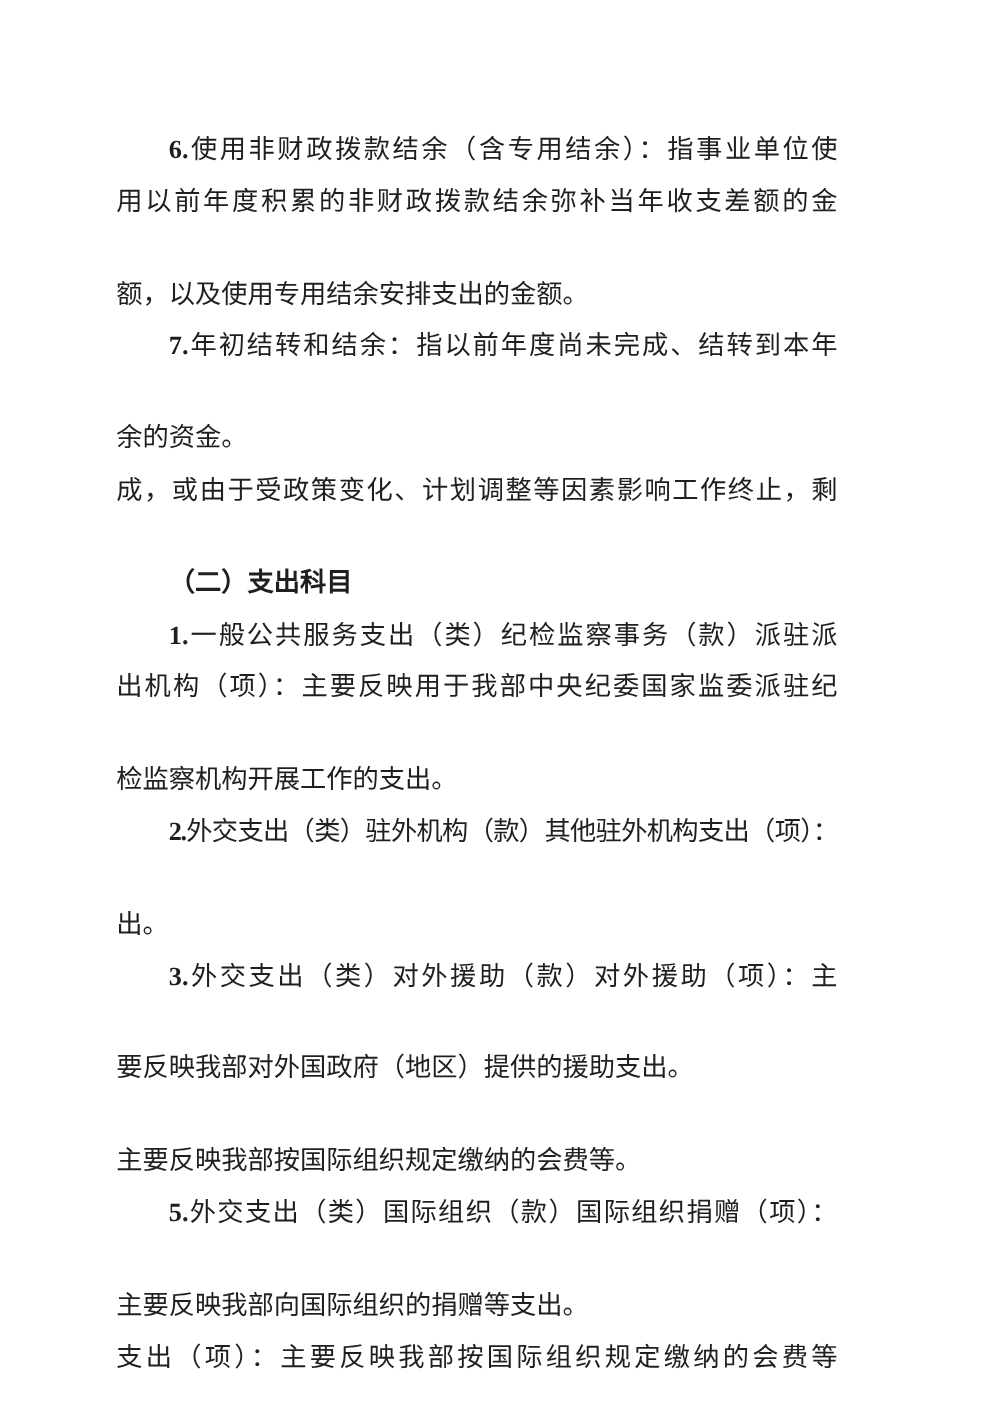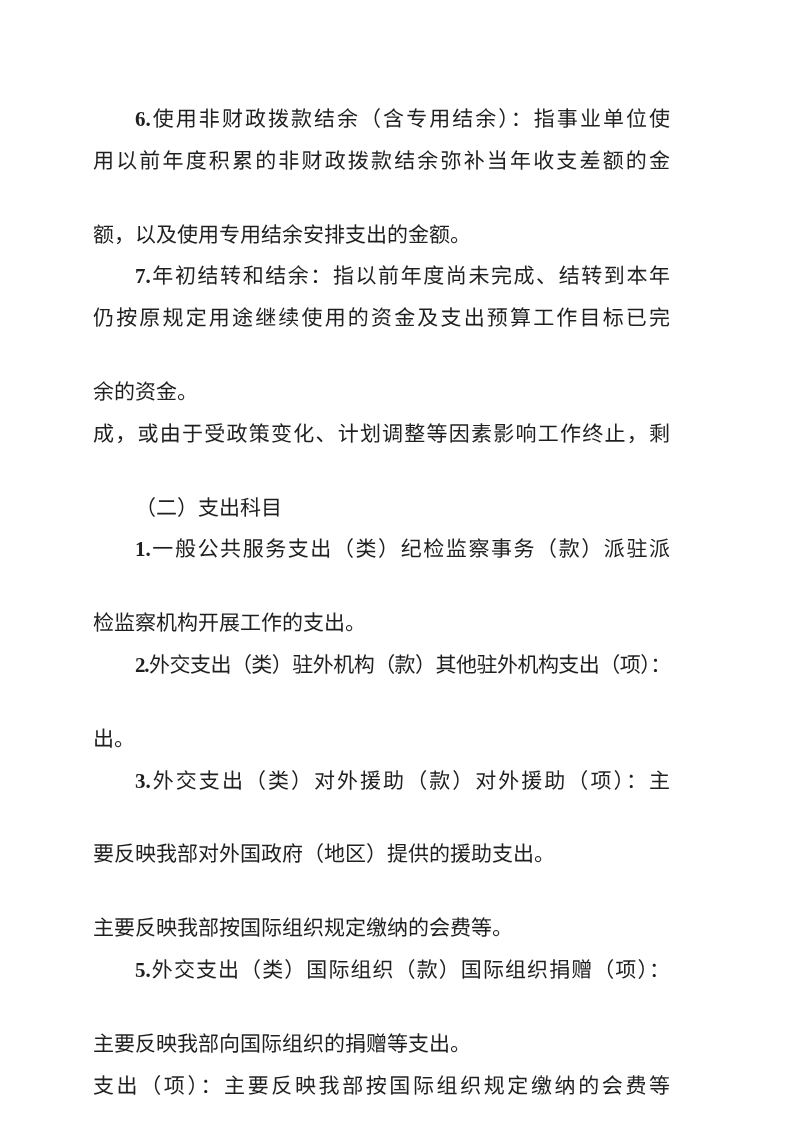--- a/index.html
+++ b/index.html
@@ -24,21 +24,21 @@
     line-height: 41.8px;
     text-align: justify;
     text-align-last: justify;
     overflow: hidden;
     white-space: normal;
     word-break: break-all;
   }
   .line.last { text-align-last: left; margin-top: 32px; }
   .line.first { padding-left: 42px; }
   .line.tight { letter-spacing: -1.2px; }
-  .line.heading { font-weight: normal; }
+  .line.heading { font-weight: bold; }
   .num { font-weight: bold; font-family: "Liberation Serif", serif; }
   .page-number {
     position: absolute;
     left: 0;
     right: 0;
     top: 1030px;
     text-align: center;
     font-size: 14px;
     line-height: 18px;
     color: #1f1f1f;
@@ -49,27 +49,27 @@
 
 <div class="page">
 
   <div class="doc">
 
     <div class="line first"><b class="num">6.</b><span>使用非财政拨款结余（含专用结余）：指事业单位使</span></div>
     <div class="line"><span>用以前年度积累的非财政拨款结余弥补当年收支差额的金</span></div>
     <div class="line last"><span>额，以及使用专用结余安排支出的金额。</span></div>
 
     <div class="line first"><b class="num">7.</b><span>年初结转和结余：指以前年度尚未完成、结转到本年</span></div>
-    <div class="line"><span>仍按原规定用途继续使用的资金及支出预算工作目标已完</span></div>
     <div class="line last"><span>余的资金。</span></div>
     <div class="line"><span>成，或由于受政策变化、计划调整等因素影响工作终止，剩</span></div>
 
     <div class="line first last heading"><span>（二）支出科目</span></div>
 
     <div class="line first"><b class="num">1.</b><span>一般公共服务支出（类）纪检监察事务（款）派驻派</span></div>
+    <div class="line"><span>出机构（项）：主要反映用于我部中央纪委国家监委派驻纪</span></div>
     <div class="line last"><span>检监察机构开展工作的支出。</span></div>
 
     <div class="line first tight"><b class="num">2.</b><span>外交支出（类）驻外机构（款）其他驻外机构支出（项）：</span></div>
     <div class="line last"><span>出。</span></div>
 
     <div class="line first"><b class="num">3.</b><span>外交支出（类）对外援助（款）对外援助（项）：主</span></div>
     <div class="line last"><span>要反映我部对外国政府（地区）提供的援助支出。</span></div>
 
     <div class="line last"><span>主要反映我部按国际组织规定缴纳的会费等。</span></div>
 

